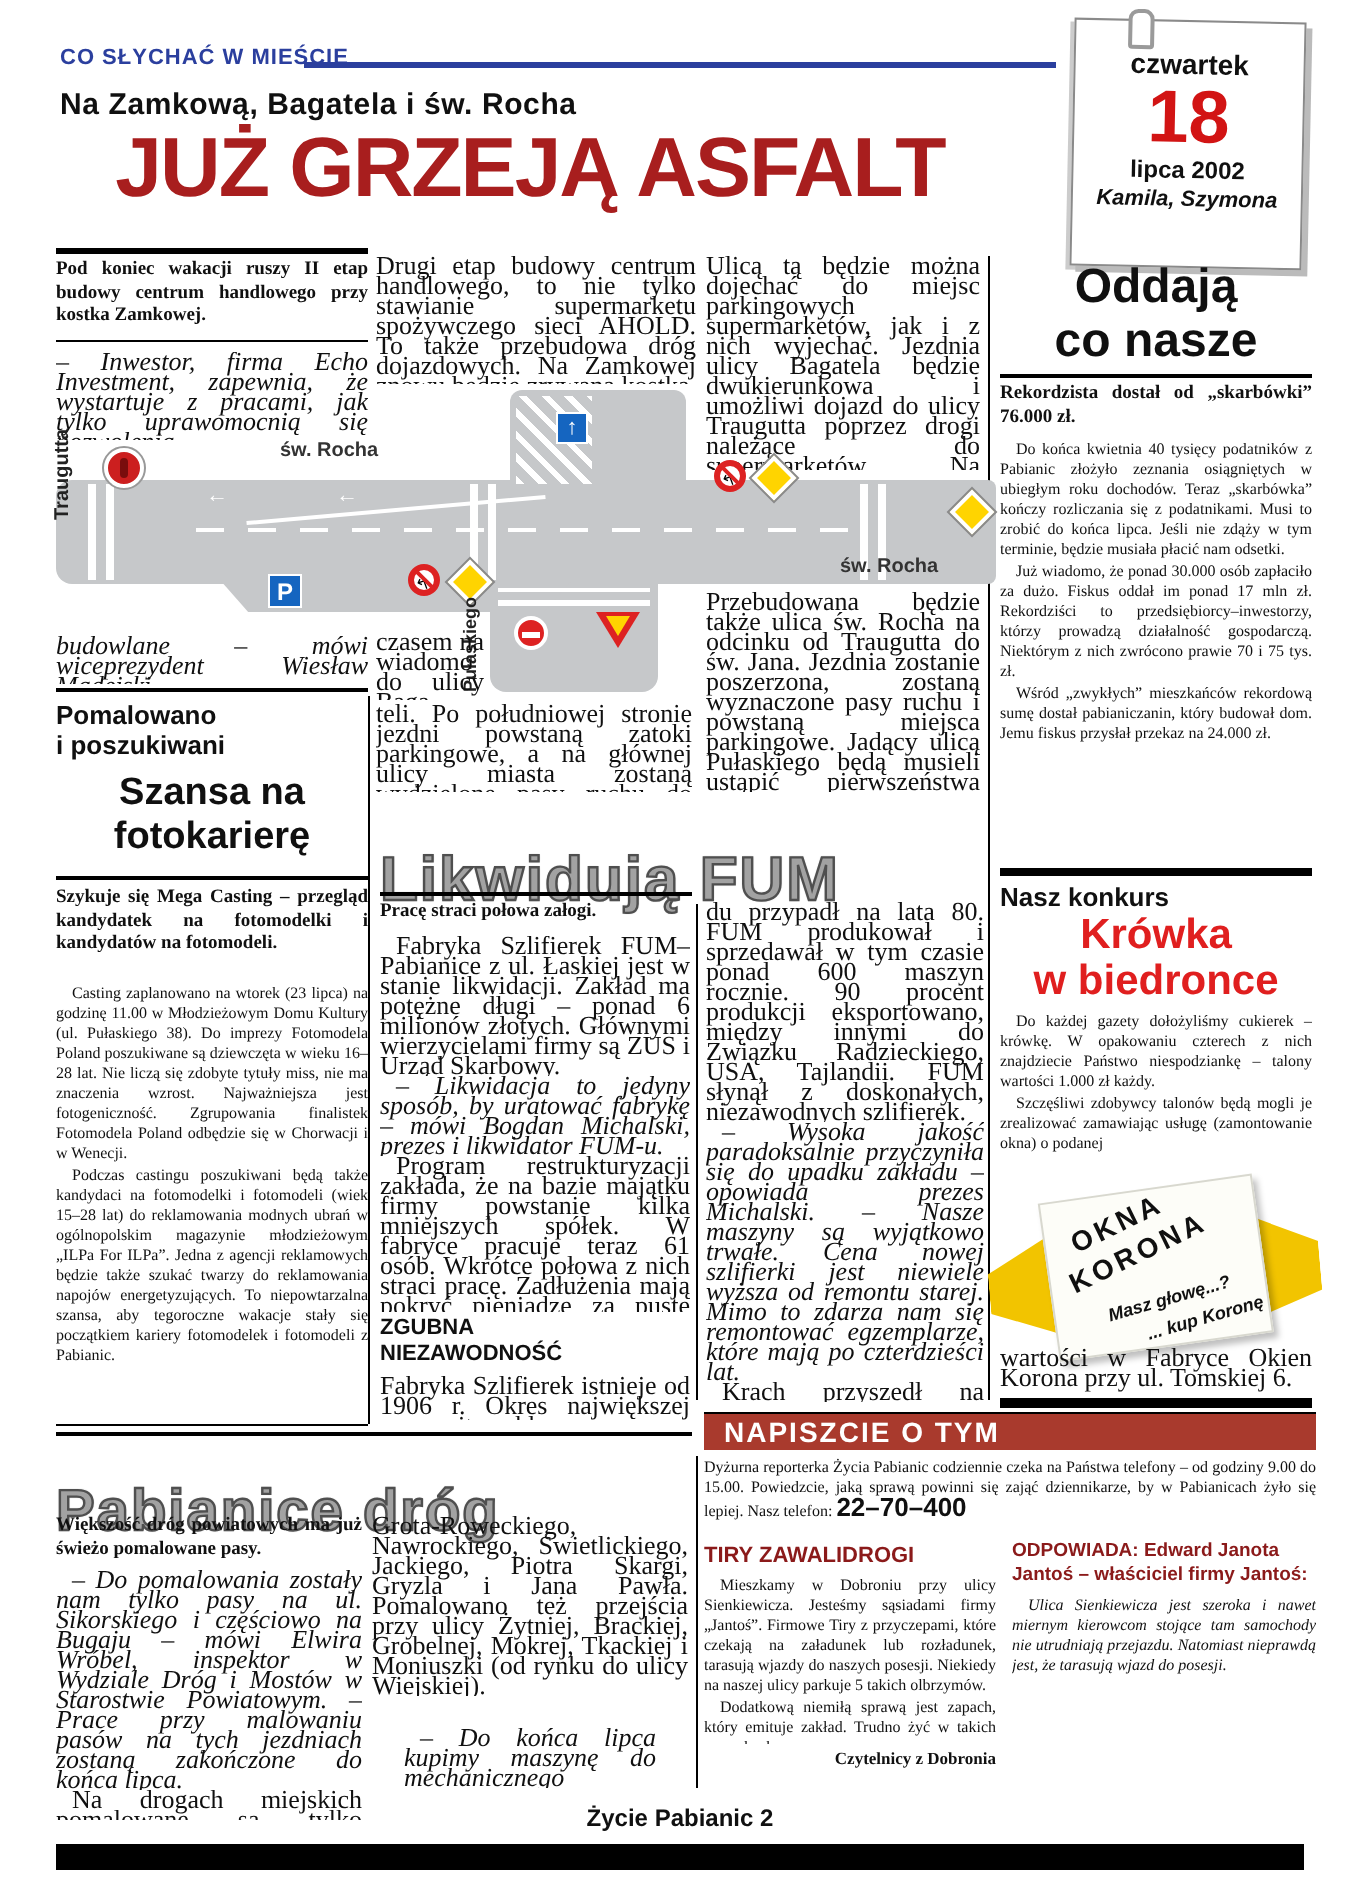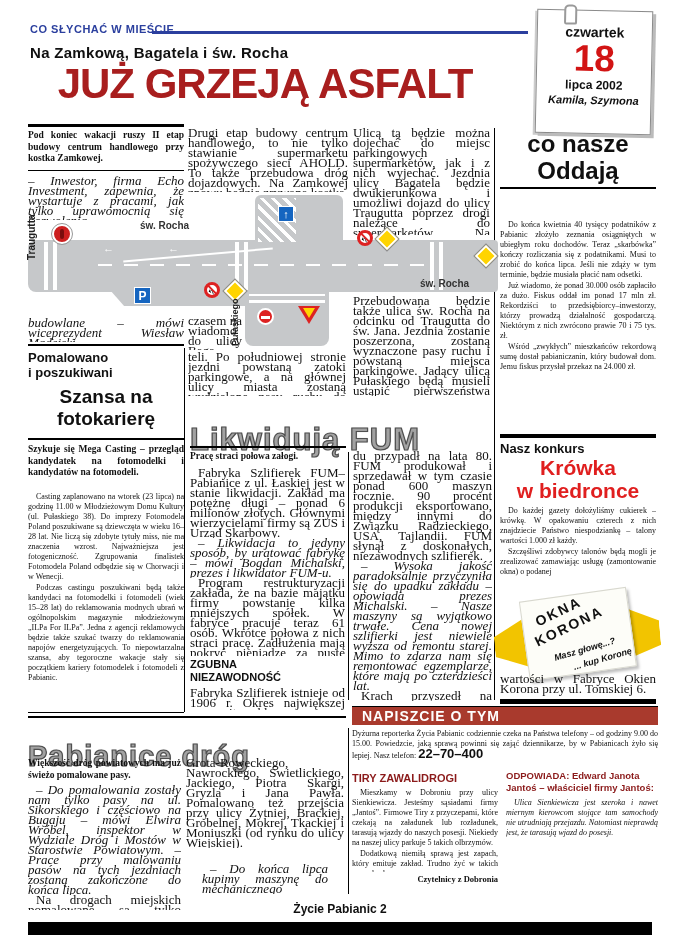--- a/index.html
+++ b/index.html
@@ -150,24 +150,25 @@
   <div class="abs sans" style="left:190px;top:658px;font-size:11px;font-weight:bold;line-height:13px;white-space:pre-line;">ZGUBNA
 NIEZAWODNOŚĆ</div>
   <div class="abs flow" style="left:190px;top:688px;width:155px;height:22px;">Fabryka Szlifierek istnieje od 1906 r. Okres największej prosperity zakła-</div>
   <div class="abs" style="left:353px;top:451px;width:139px;height:250px;overflow:hidden;">
     <p class="flow" style="margin:0;">du przypadł na lata 80. FUM produkował i sprzedawał w tym czasie ponad 600 maszyn rocznie. 90 procent produkcji eksportowano, między innymi do Związku Radzieckiego, USA, Tajlandii. FUM słynął z doskonałych, niezawodnych szlifierek.</p>
     <p class="flow it" style="margin:0;text-indent:8px;">– Wysoka jakość paradoksalnie przyczyniła się do upadku zakładu – opowiada prezes Michalski. – Nasze maszyny są wyjątkowo trwałe. Cena nowej szlifierki jest niewiele wyższa od remontu starej. Mimo to zdarza nam się remontować egzemplarze, które mają po czterdzieści lat.</p>
     <p class="flow" style="margin:0;text-indent:8px;">Krach przyszedł na początku lat 90. Z roku na rok ubywało chętnych na maszyny z Pabianic. Za to szybko rosło zadłużenie. Kolejni prezesi FUM-u stopniowo wyprzedawali majątek firmy. Jednak pieniędzy na spłacenie długów wciąż było za mało. (a)</p>
   </div>
 
   <div class="abs sans lines" style="left:500px;top:130px;width:156px;font-size:24px;font-weight:bold;line-height:27px;">
+      <p>Oddają</p>
       <p>co nasze</p>
-      <p>Oddają</p>
     </div>
   <div class="rule" style="left:500px;top:187px;width:156px;height:2px;"></div>
+  <div class="abs lede" style="left:500px;top:192px;width:156px;">Rekordzista dostał od „skarbówki” 76.000 zł.</div>
   <div class="abs body" style="left:500px;top:220px;width:156px;height:212px;">
       <p>Do końca kwietnia 40 tysięcy podatników z Pabianic złożyło zeznania osiągniętych w ubiegłym roku dochodów. Teraz „skarbówka” kończy rozliczania się z podatnikami. Musi to zrobić do końca lipca. Jeśli nie zdąży w tym terminie, będzie musiała płacić nam odsetki.</p>
       <p>Już wiadomo, że ponad 30.000 osób zapłaciło za dużo. Fiskus oddał im ponad 17 mln zł. Rekordziści to przedsiębiorcy–inwestorzy, którzy prowadzą działalność gospodarczą. Niektórym z nich zwrócono prawie 70 i 75 tys. zł.</p>
       <p>Wśród „zwykłych” mieszkańców rekordową sumę dostał pabianiczanin, który budował dom. Jemu fiskus przysłał przekaz na 24.000 zł.</p>
     </div>
 
   <div class="rule" style="left:500px;top:434px;width:156px;height:4px;"></div>
   <div class="abs sans" style="left:500px;top:441px;font-size:13px;font-weight:bold;">Nasz konkurs</div>
   <div class="abs sans lines" style="left:500px;top:456px;width:156px;font-size:21px;font-weight:bold;line-height:23px;color:#e01f1f;">
       <p>Krówka</p>

